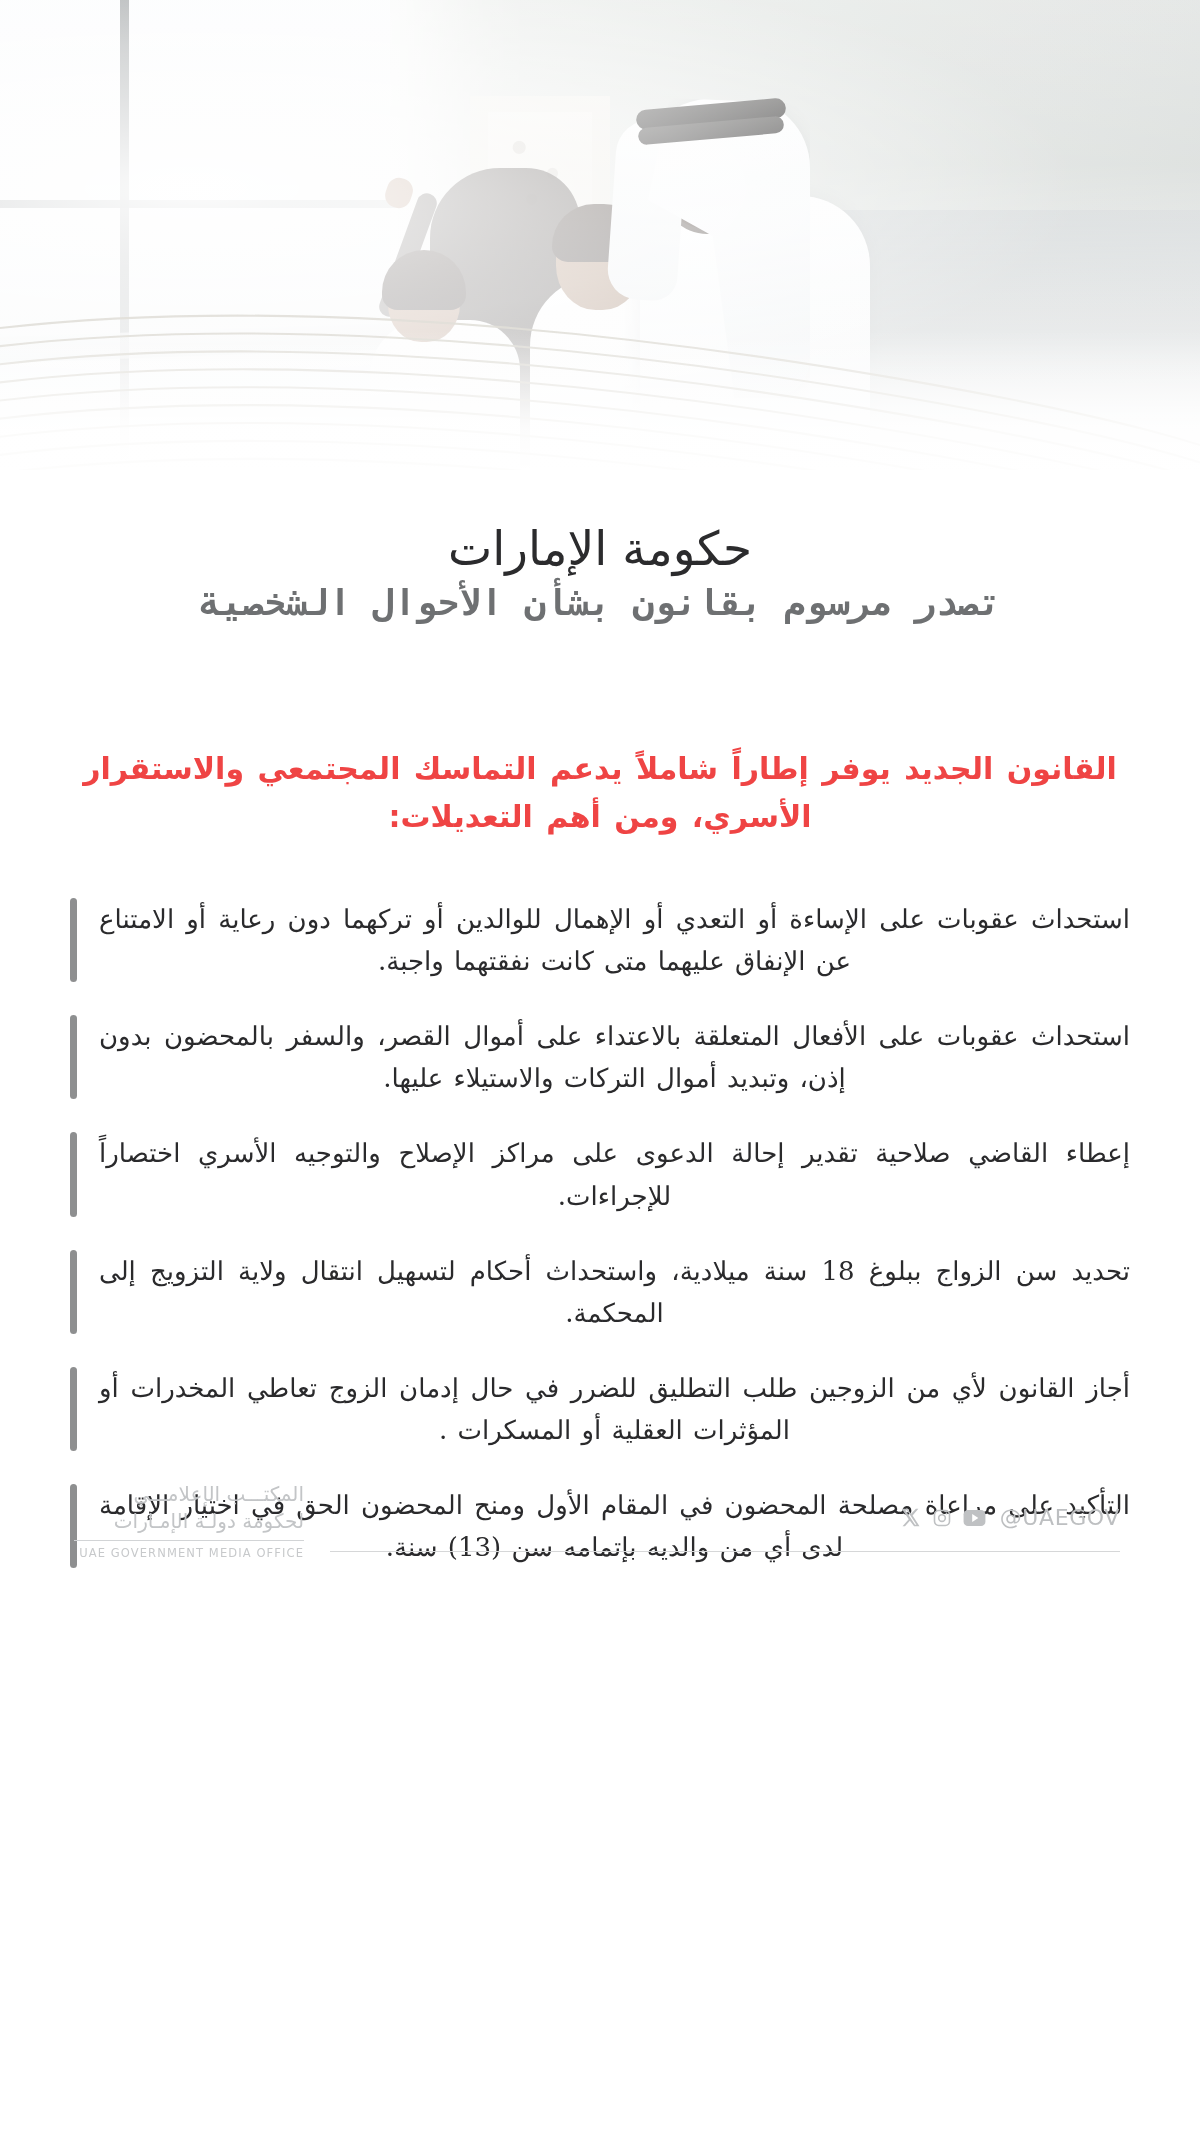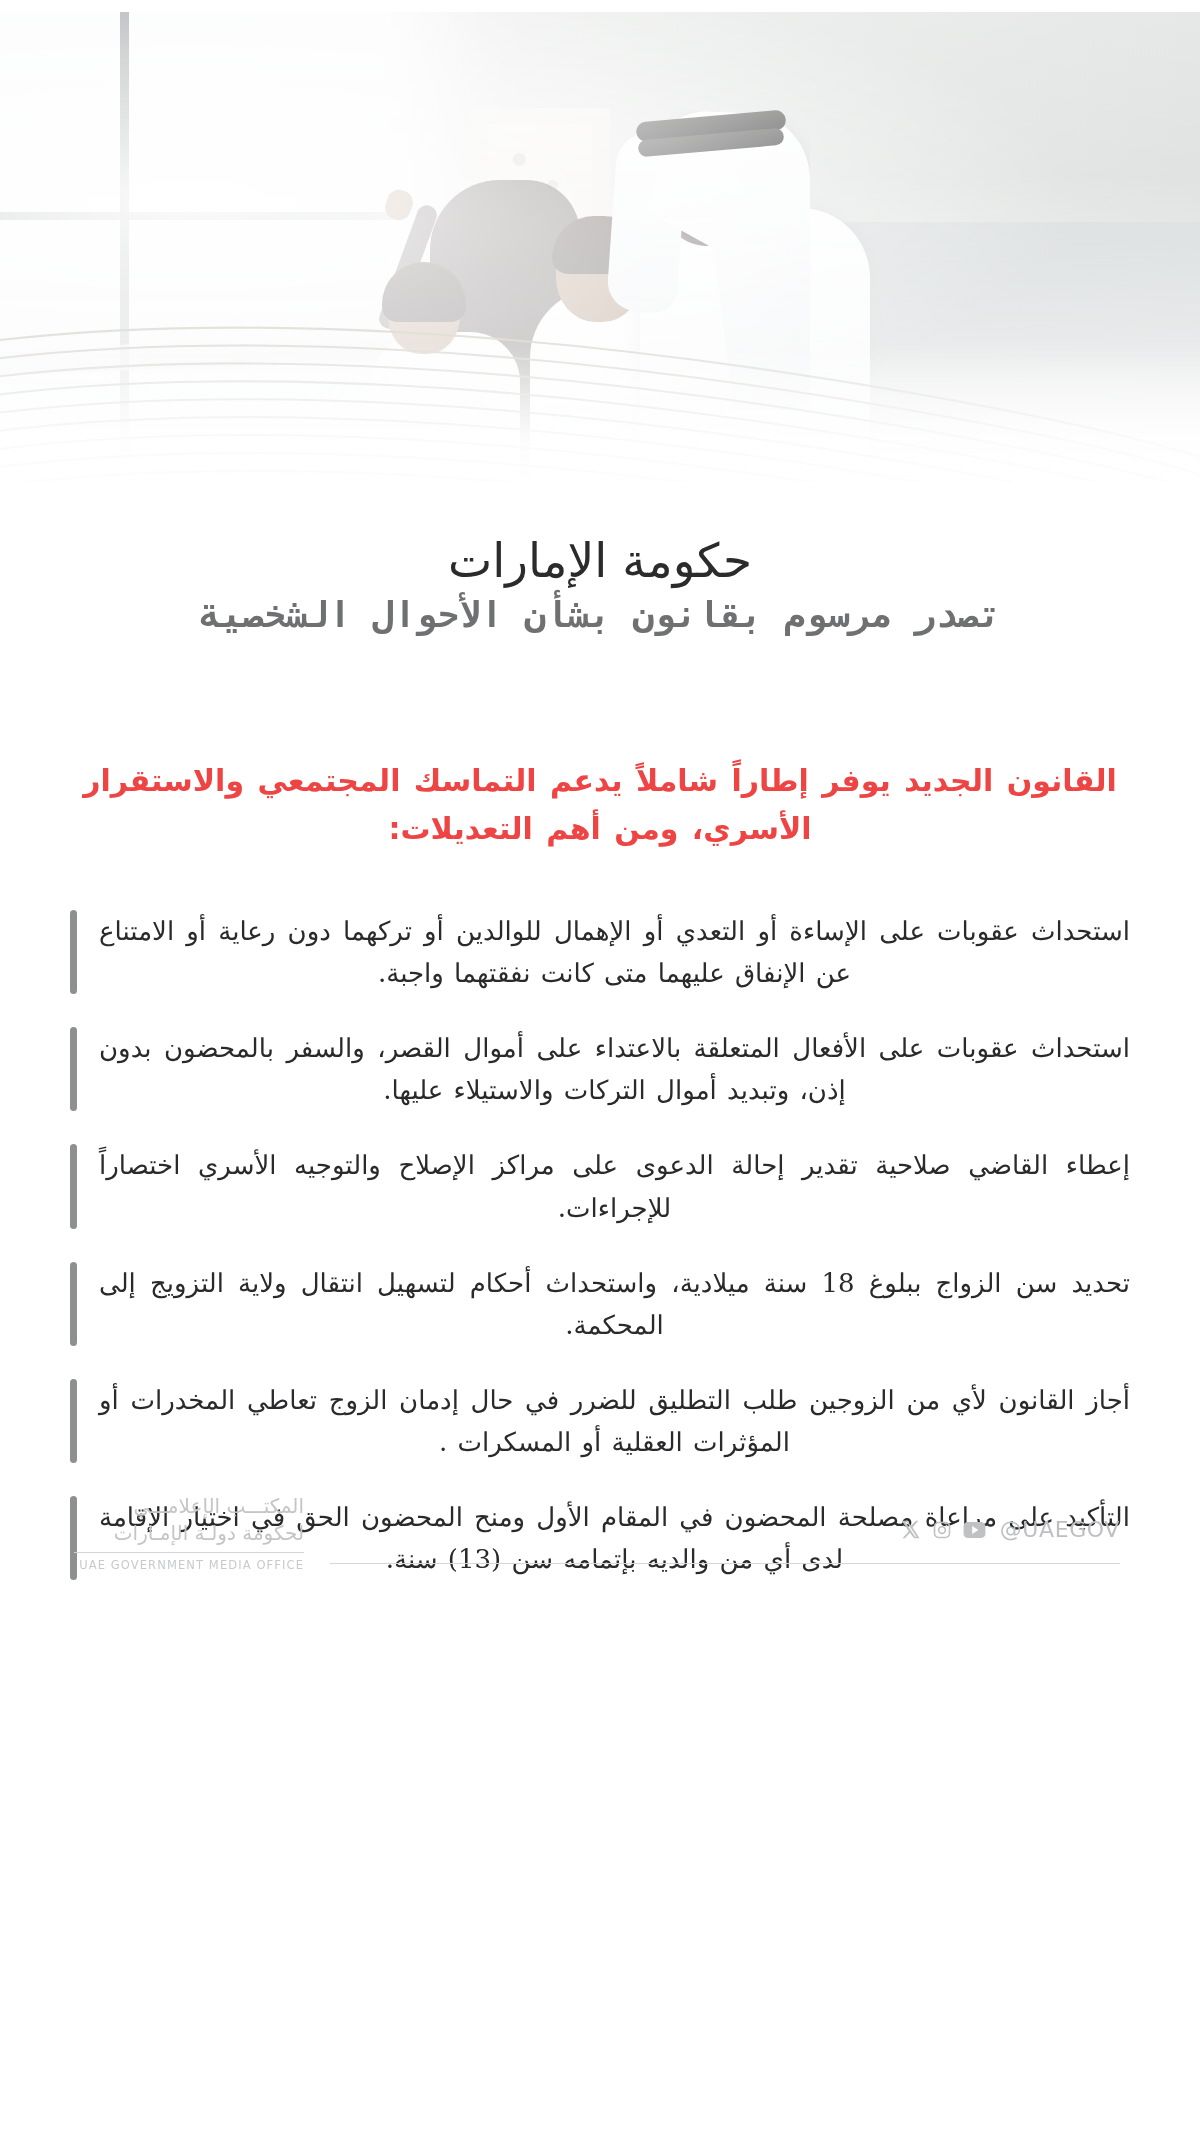--- a/index.html
+++ b/index.html
@@ -10,21 +10,21 @@
   }
   body {
     font-family: "DejaVu Sans", "Liberation Sans", sans-serif;
   }
   .poster {
     position: relative;
     width: 1200px;
     height: 1676px;
     overflow: hidden;
     background: #ffffff;
-    margin: 12px auto;
+    margin: 0 auto;
   }
 
   
   .hero {
     position: absolute;
     left: 0; top: 0;
     width: 1200px;
     height: 470px;
     overflow: hidden;
     background: #f4f4f2;

